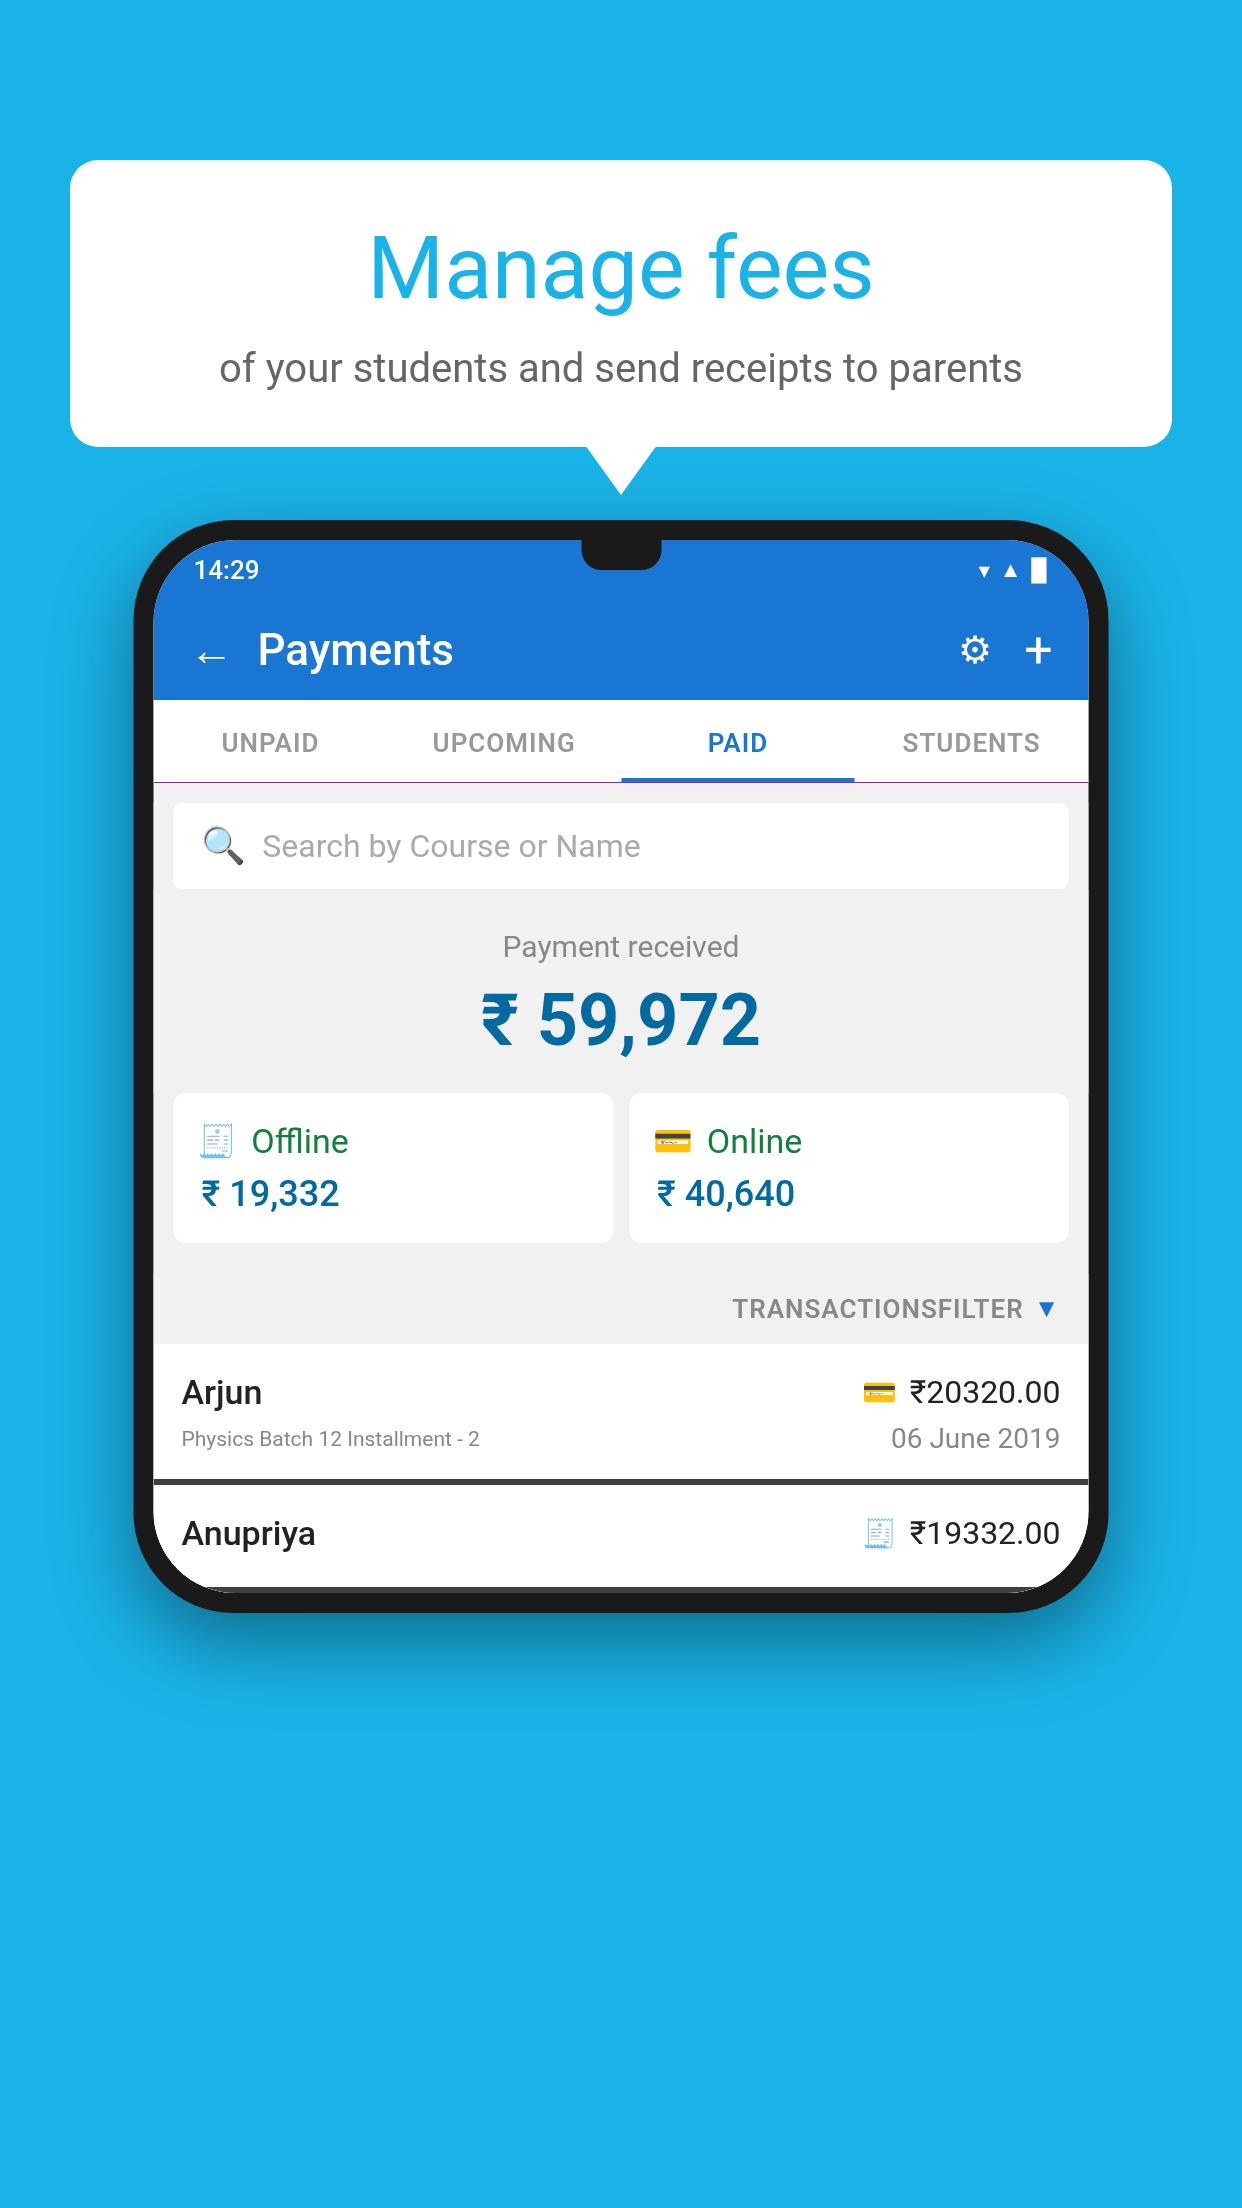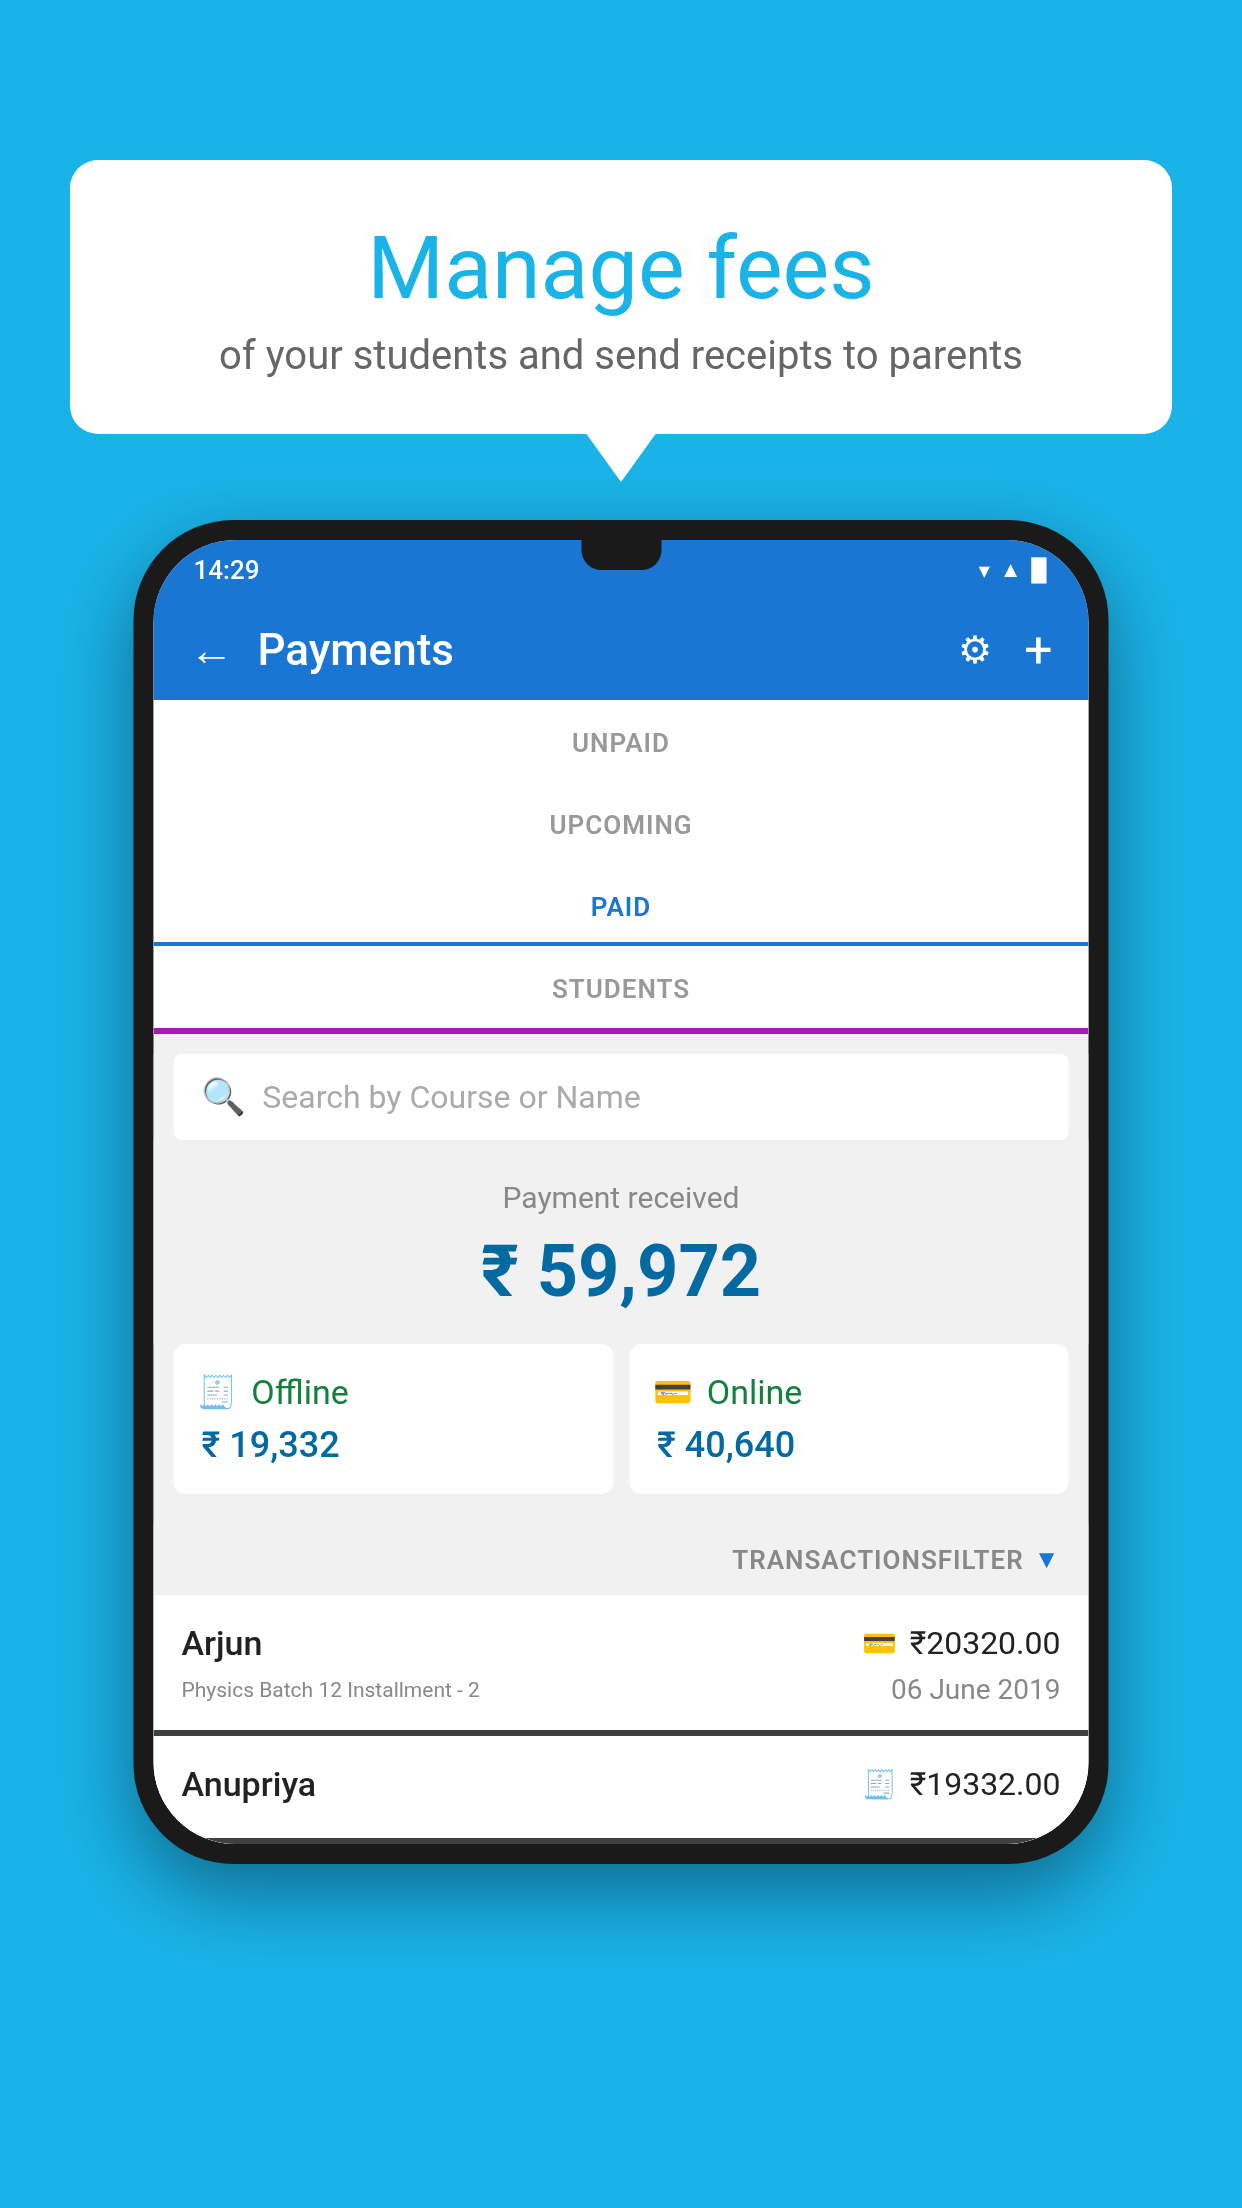--- a/index.html
+++ b/index.html
@@ -35,21 +35,21 @@
       border-left: 36px solid transparent;
       border-right: 36px solid transparent;
       border-top: 50px solid white;
     }
 
     .bubble-title {
       font-size: 88px;
       color: #1ab3e8;
       font-weight: 400;
       line-height: 1.1;
-      margin-bottom: 15px;
+      margin-bottom: 28px;
     }
 
     .bubble-subtitle {
       font-size: 40px;
       color: #666;
       font-weight: 400;
     }
 
     
     .phone-wrapper {
@@ -144,22 +144,21 @@
 
     .top-bar-icon {
       color: white;
       font-size: 38px;
     }
 
     
     .tabs {
       background: white;
       display: flex;
-      border-bottom: 6px solid #a21caf;
-      flex-direction: column;
+      border-bottom: 1px solid #a21caf;
     }
 
     .tab {
       flex: 1;
       text-align: center;
       padding: 28px 10px 24px;
       font-size: 26px;
       font-weight: 600;
       color: #999;
       letter-spacing: 1px;

